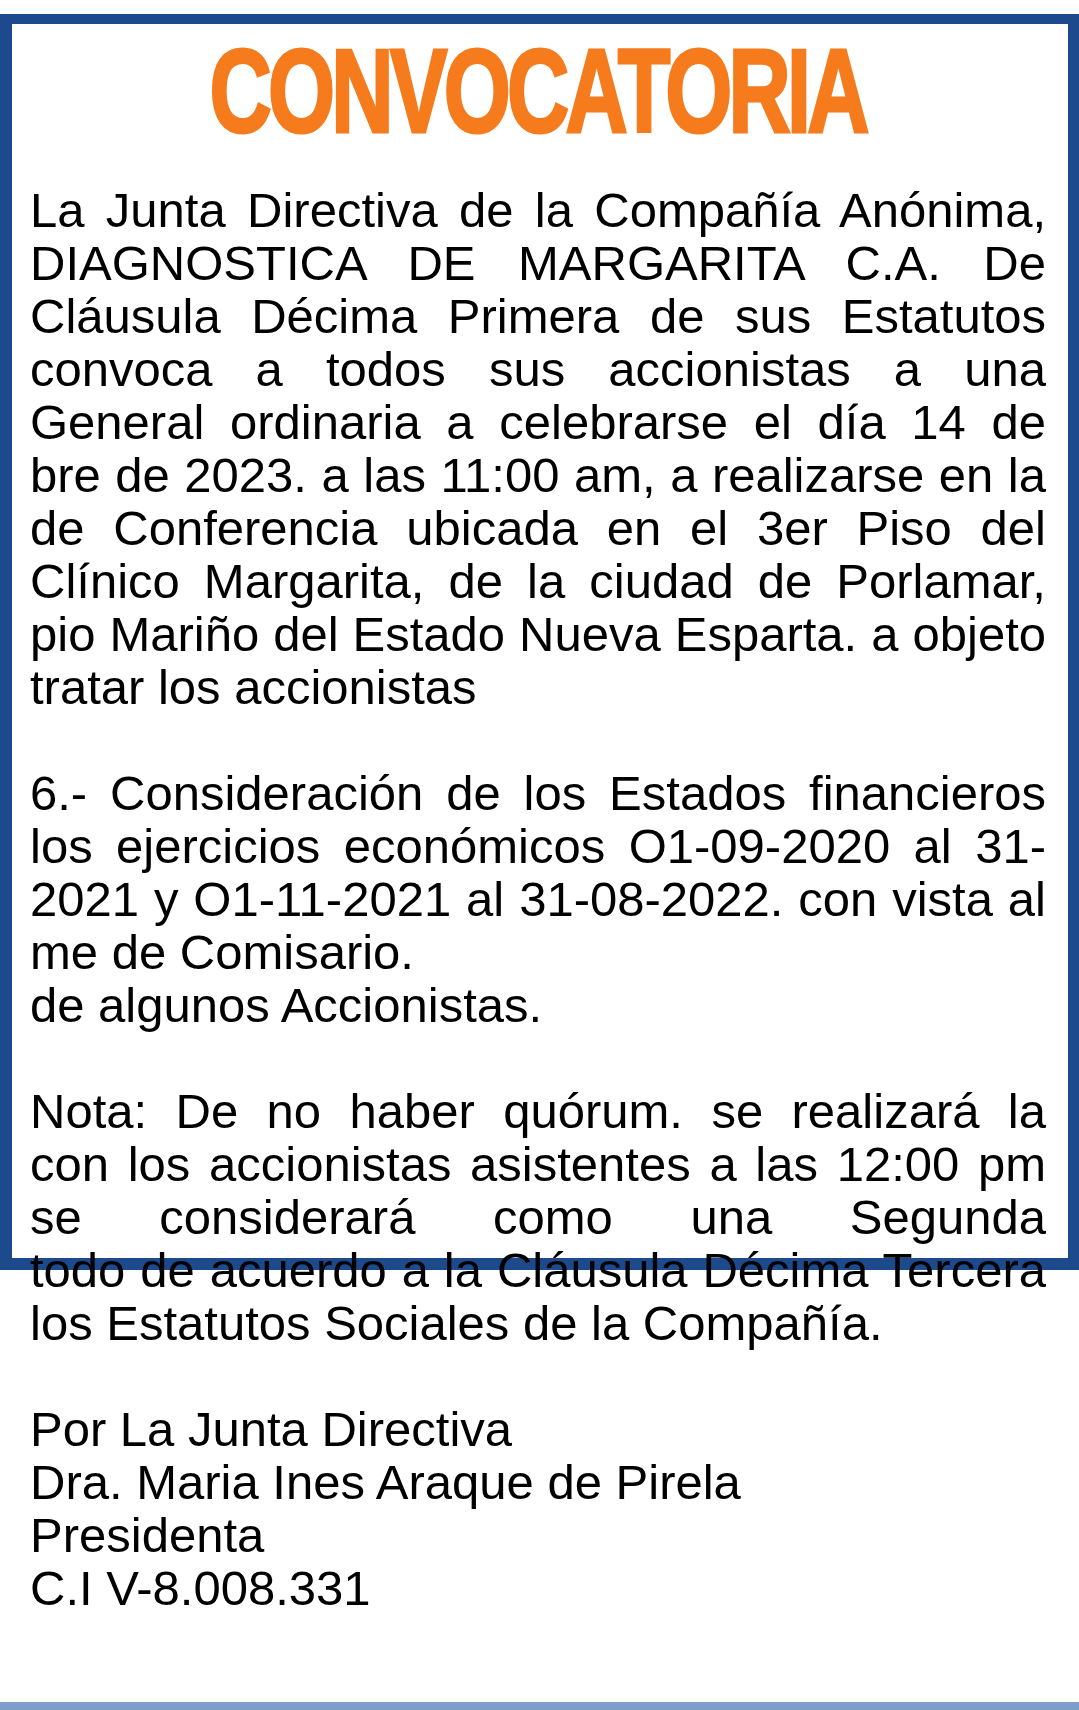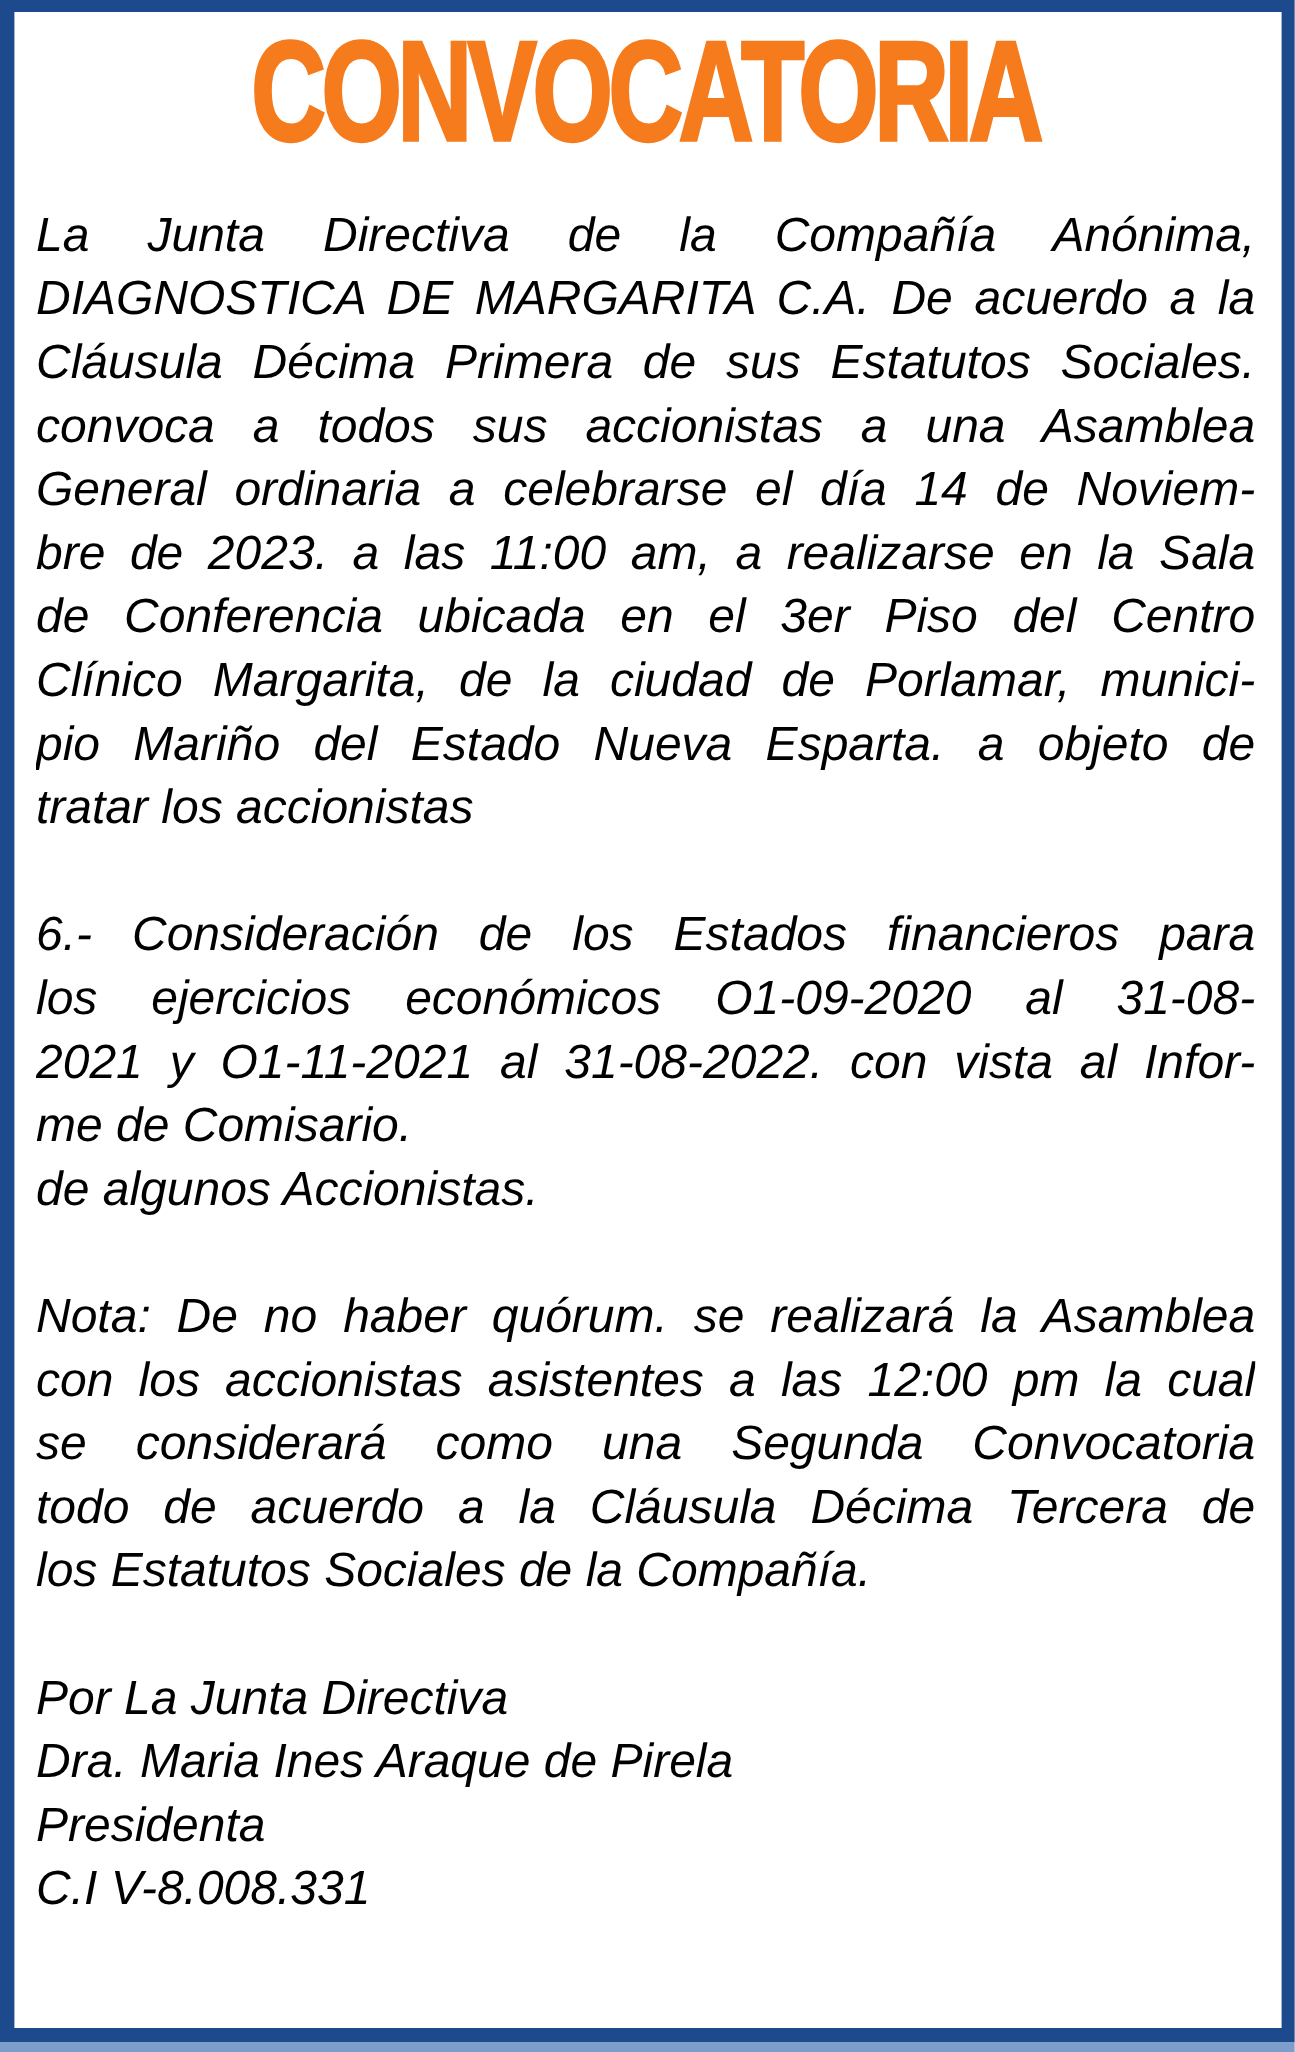--- a/index.html
+++ b/index.html
@@ -10,23 +10,23 @@
   body {
     width: 1079px;
     height: 1710px;
     position: relative;
     overflow: hidden;
     font-family: "Liberation Sans", sans-serif;
   }
   .sheet {
     position: absolute;
     left: 0;
-    top: 0;
+    top: 14px;
     width: 1079px;
-    height: 1702px;
+    height: 1256px;
     box-sizing: border-box;
     background: #ffffff;
     border: 11px solid #1d4a8c;
     border-left-width: 12px;
     border-top-width: 10px;
     border-bottom-width: 12px;
   }
   .bottom-strip {
     position: absolute;
     left: 0;
@@ -58,26 +58,25 @@
     letter-spacing: -5px;
     white-space: nowrap;
     color: #f57b1d;
     -webkit-text-stroke: 3px #f57b1d;
     transform: scaleX(0.73);
     transform-origin: center center;
   }
   .para { margin: 0; }
   .para.gap { margin-top: 53px; }
   .line {
-    font-size: 40px;
+    font-size: 49px;
     line-height: 53px;
     text-align: left;
     overflow: hidden;
     max-height: 53px;
-    font-style: italic;
   }
   .line.j {
     text-align: justify;
     text-align-last: justify;
     text-justify: inter-word;
   }
 </style>
 </head>
 <body>
 

